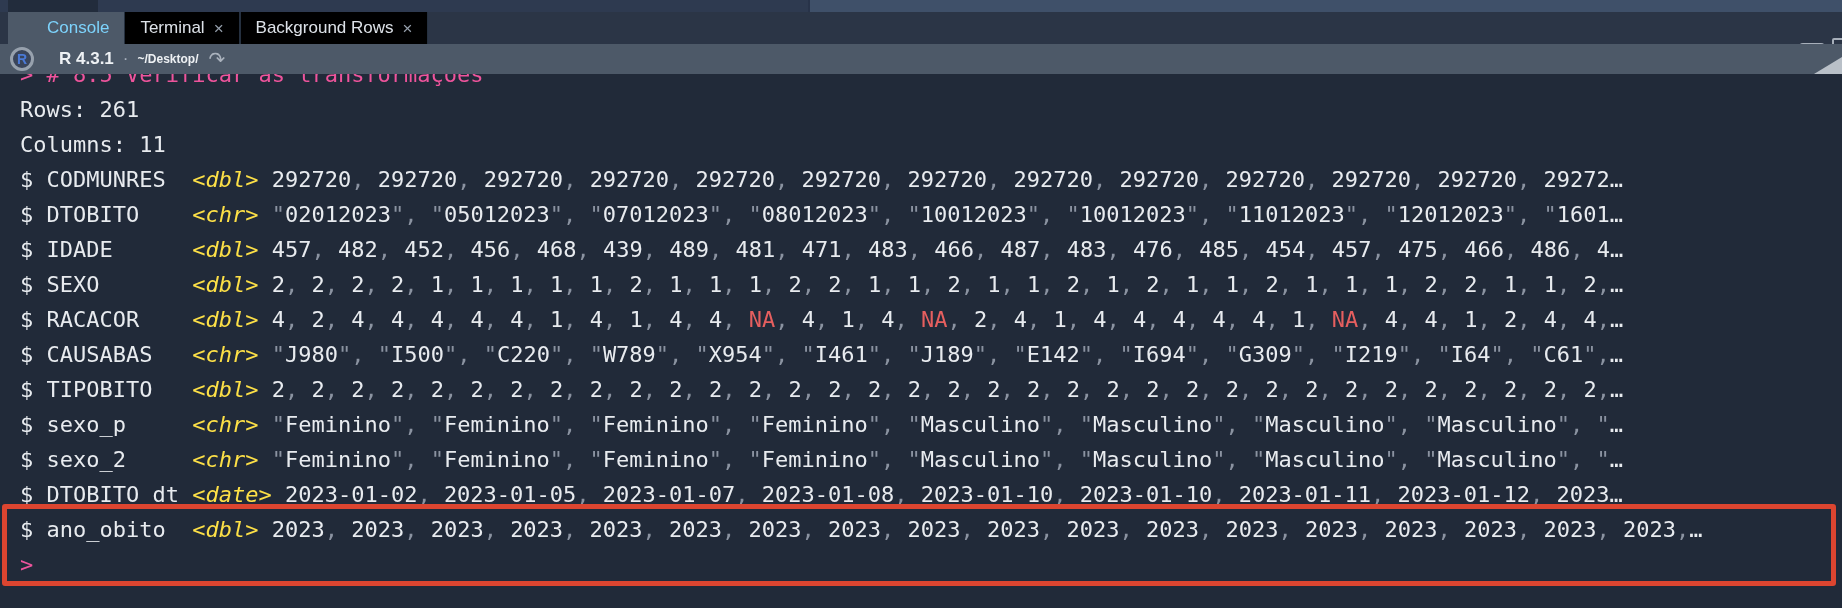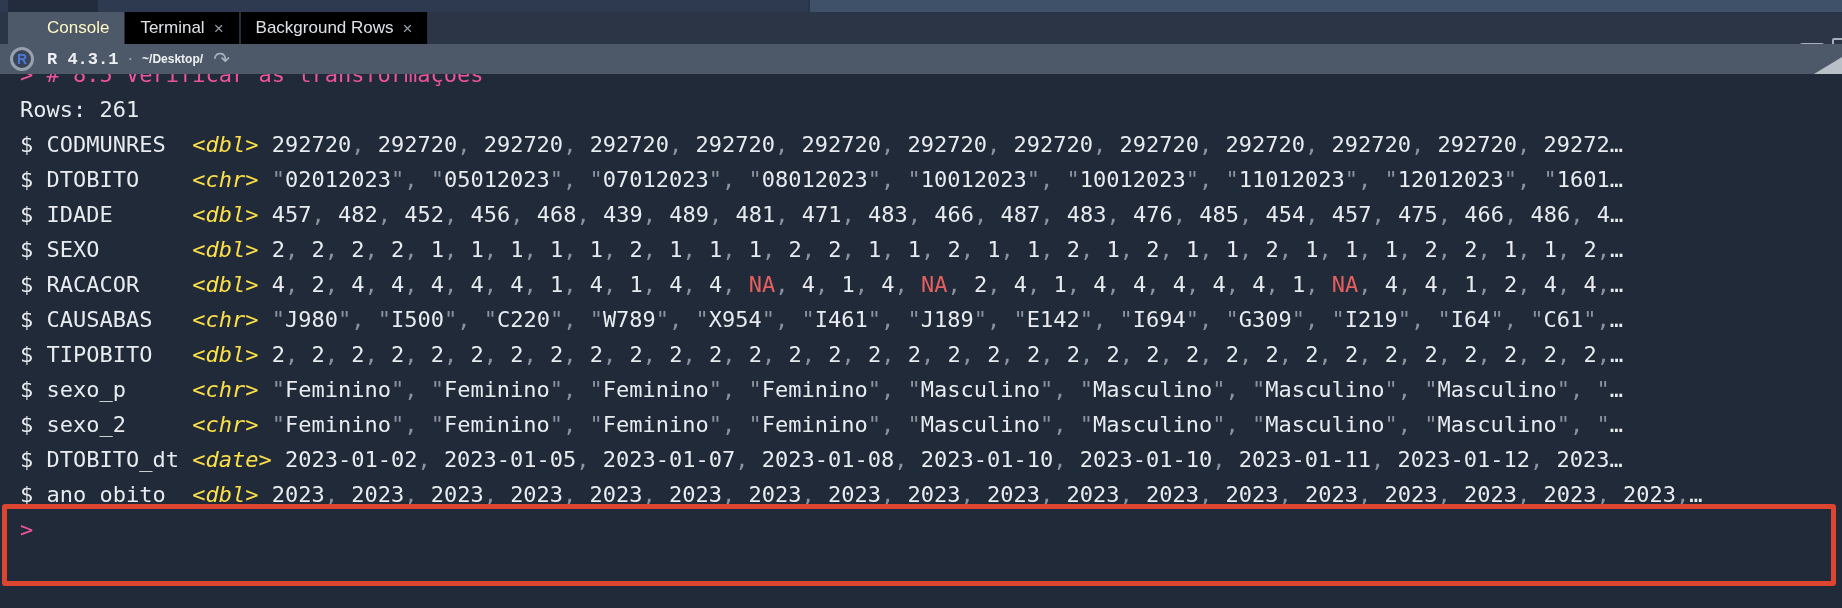--- a/index.html
+++ b/index.html
@@ -8,33 +8,33 @@
     font-family:"Liberation Sans", sans-serif; background:#212a39;
   }
   
   .top-strip { position:absolute; top:0; left:0; width:100%; height:12px; background:#2e3a50; }
   .top-strip .right-half { position:absolute; left:808px; top:0; right:0; height:12px; background:#3f5069; border-left:2px solid #283349; }
   .tab-fragment { position:absolute; left:8px; top:0; width:90px; height:12px; background:#222c3c; }
 
   
   .tab-bar { position:absolute; top:12px; left:0; width:100%; height:32px; background:#2b3546; display:flex; align-items:stretch; }
   .tab { display:flex; align-items:center; gap:9px; padding:0 15px; font-size:17px; cursor:default; }
-  .tab.active { background:#4d5968; color:#fef9c3; margin-left:8px;padding-left:39px; }
+  .tab.active { background:#4d5968; color:#7dd3fc; margin-left:8px;padding-left:39px; }
   .tab.inactive { background:#000000; color:#dde2e8; border-left:1px solid #25303f; border-right:1px solid #25303f; }
   .tab .close { color:#96a0ac; font-size:17px; line-height:1; }
   .win-controls { position:absolute; left:1799px; top:26px; display:flex; gap:7px; align-items:flex-end; }
   .icon-min { width:22px; height:9px; border:2px solid #a7afba; border-radius:4px; }
   .icon-max { width:17px; height:14px; border:2px solid #a7afba; border-radius:2px; }
 
   
   .toolbar { position:absolute; top:44px; left:0; width:100%; height:30px; background:#4d5968; display:flex; align-items:center; color:#eef1f4; }
   .r-logo { width:24px; height:24px; box-sizing:border-box; border-radius:50%; margin-left:10px;
             background:#39445a; border:3px solid #97a1ad; display:flex; align-items:center; justify-content:center;
             color:#4a79d6; font-weight:bold; font-size:14px; }
-  .version { margin-left:13px; font-size:17px; font-weight:700;font-family:Liberation Mono, monospace; }
+  .version { margin-left:25px; font-size:17px; font-weight:700; }
   .sep-dot { margin:0 9px; color:#a9b1bd; font-size:17px; }
   .dir { font-size:12px; font-weight:700; }
   .popout { margin-left:10px; color:#aab2bd; font-size:20px; line-height:1; }
   .broom { position:absolute; right:0; bottom:0; width:0; height:0;
            border-left:28px solid transparent; border-bottom:17px solid #b9c0c8; }
 
   
   .console { position:absolute; top:74px; left:0; right:0; bottom:0; background:#212a39; overflow:hidden;
              font-family:"DejaVu Sans Mono", monospace; font-size:22px; }
   .console-inner { position:absolute; top:-17px; left:20px; right:0; }
@@ -84,20 +84,21 @@
     <span class="sep-dot">·</span>
     <span class="dir">~/Desktop/</span>
     <span class="popout">↷</span>
     <div class="broom"></div>
   </div>
 
   <div class="console">
     <div class="console-inner" id="console-lines">
         <div class="console-line"><span class="cmd">&gt; # 8.5 Verificar as transformações</span></div>
         <div class="console-line"><span class="out">Rows: 261</span></div>
+        <div class="console-line"><span class="out">Columns: 11</span></div>
         <div class="console-line"><span class="out">$ CODMUNRES  </span><span class="type">&lt;dbl&gt;</span><span class="out"> </span><span class="val">292720</span><span class="punc">, </span><span class="val">292720</span><span class="punc">, </span><span class="val">292720</span><span class="punc">, </span><span class="val">292720</span><span class="punc">, </span><span class="val">292720</span><span class="punc">, </span><span class="val">292720</span><span class="punc">, </span><span class="val">292720</span><span class="punc">, </span><span class="val">292720</span><span class="punc">, </span><span class="val">292720</span><span class="punc">, </span><span class="val">292720</span><span class="punc">, </span><span class="val">292720</span><span class="punc">, </span><span class="val">292720</span><span class="punc">, </span><span class="val">29272…</span></div>
         <div class="console-line"><span class="out">$ DTOBITO    </span><span class="type">&lt;chr&gt;</span><span class="out"> </span><span class="punc">"</span><span class="val">02012023</span><span class="punc">"</span><span class="punc">, </span><span class="punc">"</span><span class="val">05012023</span><span class="punc">"</span><span class="punc">, </span><span class="punc">"</span><span class="val">07012023</span><span class="punc">"</span><span class="punc">, </span><span class="punc">"</span><span class="val">08012023</span><span class="punc">"</span><span class="punc">, </span><span class="punc">"</span><span class="val">10012023</span><span class="punc">"</span><span class="punc">, </span><span class="punc">"</span><span class="val">10012023</span><span class="punc">"</span><span class="punc">, </span><span class="punc">"</span><span class="val">11012023</span><span class="punc">"</span><span class="punc">, </span><span class="punc">"</span><span class="val">12012023</span><span class="punc">"</span><span class="punc">, </span><span class="punc">"</span><span class="val">1601…</span></div>
         <div class="console-line"><span class="out">$ IDADE      </span><span class="type">&lt;dbl&gt;</span><span class="out"> </span><span class="val">457</span><span class="punc">, </span><span class="val">482</span><span class="punc">, </span><span class="val">452</span><span class="punc">, </span><span class="val">456</span><span class="punc">, </span><span class="val">468</span><span class="punc">, </span><span class="val">439</span><span class="punc">, </span><span class="val">489</span><span class="punc">, </span><span class="val">481</span><span class="punc">, </span><span class="val">471</span><span class="punc">, </span><span class="val">483</span><span class="punc">, </span><span class="val">466</span><span class="punc">, </span><span class="val">487</span><span class="punc">, </span><span class="val">483</span><span class="punc">, </span><span class="val">476</span><span class="punc">, </span><span class="val">485</span><span class="punc">, </span><span class="val">454</span><span class="punc">, </span><span class="val">457</span><span class="punc">, </span><span class="val">475</span><span class="punc">, </span><span class="val">466</span><span class="punc">, </span><span class="val">486</span><span class="punc">, </span><span class="val">4…</span></div>
         <div class="console-line"><span class="out">$ SEXO       </span><span class="type">&lt;dbl&gt;</span><span class="out"> </span><span class="val">2</span><span class="punc">, </span><span class="val">2</span><span class="punc">, </span><span class="val">2</span><span class="punc">, </span><span class="val">2</span><span class="punc">, </span><span class="val">1</span><span class="punc">, </span><span class="val">1</span><span class="punc">, </span><span class="val">1</span><span class="punc">, </span><span class="val">1</span><span class="punc">, </span><span class="val">1</span><span class="punc">, </span><span class="val">2</span><span class="punc">, </span><span class="val">1</span><span class="punc">, </span><span class="val">1</span><span class="punc">, </span><span class="val">1</span><span class="punc">, </span><span class="val">2</span><span class="punc">, </span><span class="val">2</span><span class="punc">, </span><span class="val">1</span><span class="punc">, </span><span class="val">1</span><span class="punc">, </span><span class="val">2</span><span class="punc">, </span><span class="val">1</span><span class="punc">, </span><span class="val">1</span><span class="punc">, </span><span class="val">2</span><span class="punc">, </span><span class="val">1</span><span class="punc">, </span><span class="val">2</span><span class="punc">, </span><span class="val">1</span><span class="punc">, </span><span class="val">1</span><span class="punc">, </span><span class="val">2</span><span class="punc">, </span><span class="val">1</span><span class="punc">, </span><span class="val">1</span><span class="punc">, </span><span class="val">1</span><span class="punc">, </span><span class="val">2</span><span class="punc">, </span><span class="val">2</span><span class="punc">, </span><span class="val">1</span><span class="punc">, </span><span class="val">1</span><span class="punc">, </span><span class="val">2</span><span class="punc">,</span><span class="val">…</span></div>
         <div class="console-line"><span class="out">$ RACACOR    </span><span class="type">&lt;dbl&gt;</span><span class="out"> </span><span class="val">4</span><span class="punc">, </span><span class="val">2</span><span class="punc">, </span><span class="val">4</span><span class="punc">, </span><span class="val">4</span><span class="punc">, </span><span class="val">4</span><span class="punc">, </span><span class="val">4</span><span class="punc">, </span><span class="val">4</span><span class="punc">, </span><span class="val">1</span><span class="punc">, </span><span class="val">4</span><span class="punc">, </span><span class="val">1</span><span class="punc">, </span><span class="val">4</span><span class="punc">, </span><span class="val">4</span><span class="punc">, </span><span class="na">NA</span><span class="punc">, </span><span class="val">4</span><span class="punc">, </span><span class="val">1</span><span class="punc">, </span><span class="val">4</span><span class="punc">, </span><span class="na">NA</span><span class="punc">, </span><span class="val">2</span><span class="punc">, </span><span class="val">4</span><span class="punc">, </span><span class="val">1</span><span class="punc">, </span><span class="val">4</span><span class="punc">, </span><span class="val">4</span><span class="punc">, </span><span class="val">4</span><span class="punc">, </span><span class="val">4</span><span class="punc">, </span><span class="val">4</span><span class="punc">, </span><span class="val">1</span><span class="punc">, </span><span class="na">NA</span><span class="punc">, </span><span class="val">4</span><span class="punc">, </span><span class="val">4</span><span class="punc">, </span><span class="val">1</span><span class="punc">, </span><span class="val">2</span><span class="punc">, </span><span class="val">4</span><span class="punc">, </span><span class="val">4</span><span class="punc">,</span><span class="val">…</span></div>
         <div class="console-line"><span class="out">$ CAUSABAS   </span><span class="type">&lt;chr&gt;</span><span class="out"> </span><span class="punc">"</span><span class="val">J980</span><span class="punc">"</span><span class="punc">, </span><span class="punc">"</span><span class="val">I500</span><span class="punc">"</span><span class="punc">, </span><span class="punc">"</span><span class="val">C220</span><span class="punc">"</span><span class="punc">, </span><span class="punc">"</span><span class="val">W789</span><span class="punc">"</span><span class="punc">, </span><span class="punc">"</span><span class="val">X954</span><span class="punc">"</span><span class="punc">, </span><span class="punc">"</span><span class="val">I461</span><span class="punc">"</span><span class="punc">, </span><span class="punc">"</span><span class="val">J189</span><span class="punc">"</span><span class="punc">, </span><span class="punc">"</span><span class="val">E142</span><span class="punc">"</span><span class="punc">, </span><span class="punc">"</span><span class="val">I694</span><span class="punc">"</span><span class="punc">, </span><span class="punc">"</span><span class="val">G309</span><span class="punc">"</span><span class="punc">, </span><span class="punc">"</span><span class="val">I219</span><span class="punc">"</span><span class="punc">, </span><span class="punc">"</span><span class="val">I64</span><span class="punc">"</span><span class="punc">, </span><span class="punc">"</span><span class="val">C61</span><span class="punc">"</span><span class="punc">,</span><span class="val">…</span></div>
         <div class="console-line"><span class="out">$ TIPOBITO   </span><span class="type">&lt;dbl&gt;</span><span class="out"> </span><span class="val">2</span><span class="punc">, </span><span class="val">2</span><span class="punc">, </span><span class="val">2</span><span class="punc">, </span><span class="val">2</span><span class="punc">, </span><span class="val">2</span><span class="punc">, </span><span class="val">2</span><span class="punc">, </span><span class="val">2</span><span class="punc">, </span><span class="val">2</span><span class="punc">, </span><span class="val">2</span><span class="punc">, </span><span class="val">2</span><span class="punc">, </span><span class="val">2</span><span class="punc">, </span><span class="val">2</span><span class="punc">, </span><span class="val">2</span><span class="punc">, </span><span class="val">2</span><span class="punc">, </span><span class="val">2</span><span class="punc">, </span><span class="val">2</span><span class="punc">, </span><span class="val">2</span><span class="punc">, </span><span class="val">2</span><span class="punc">, </span><span class="val">2</span><span class="punc">, </span><span class="val">2</span><span class="punc">, </span><span class="val">2</span><span class="punc">, </span><span class="val">2</span><span class="punc">, </span><span class="val">2</span><span class="punc">, </span><span class="val">2</span><span class="punc">, </span><span class="val">2</span><span class="punc">, </span><span class="val">2</span><span class="punc">, </span><span class="val">2</span><span class="punc">, </span><span class="val">2</span><span class="punc">, </span><span class="val">2</span><span class="punc">, </span><span class="val">2</span><span class="punc">, </span><span class="val">2</span><span class="punc">, </span><span class="val">2</span><span class="punc">, </span><span class="val">2</span><span class="punc">, </span><span class="val">2</span><span class="punc">,</span><span class="val">…</span></div>
         <div class="console-line"><span class="out">$ sexo_p     </span><span class="type">&lt;chr&gt;</span><span class="out"> </span><span class="punc">"</span><span class="val">Feminino</span><span class="punc">"</span><span class="punc">, </span><span class="punc">"</span><span class="val">Feminino</span><span class="punc">"</span><span class="punc">, </span><span class="punc">"</span><span class="val">Feminino</span><span class="punc">"</span><span class="punc">, </span><span class="punc">"</span><span class="val">Feminino</span><span class="punc">"</span><span class="punc">, </span><span class="punc">"</span><span class="val">Masculino</span><span class="punc">"</span><span class="punc">, </span><span class="punc">"</span><span class="val">Masculino</span><span class="punc">"</span><span class="punc">, </span><span class="punc">"</span><span class="val">Masculino</span><span class="punc">"</span><span class="punc">, </span><span class="punc">"</span><span class="val">Masculino</span><span class="punc">"</span><span class="punc">, </span><span class="punc">"</span><span class="val">…</span></div>
         <div class="console-line"><span class="out">$ sexo_2     </span><span class="type">&lt;chr&gt;</span><span class="out"> </span><span class="punc">"</span><span class="val">Feminino</span><span class="punc">"</span><span class="punc">, </span><span class="punc">"</span><span class="val">Feminino</span><span class="punc">"</span><span class="punc">, </span><span class="punc">"</span><span class="val">Feminino</span><span class="punc">"</span><span class="punc">, </span><span class="punc">"</span><span class="val">Feminino</span><span class="punc">"</span><span class="punc">, </span><span class="punc">"</span><span class="val">Masculino</span><span class="punc">"</span><span class="punc">, </span><span class="punc">"</span><span class="val">Masculino</span><span class="punc">"</span><span class="punc">, </span><span class="punc">"</span><span class="val">Masculino</span><span class="punc">"</span><span class="punc">, </span><span class="punc">"</span><span class="val">Masculino</span><span class="punc">"</span><span class="punc">, </span><span class="punc">"</span><span class="val">…</span></div>
         <div class="console-line"><span class="out">$ DTOBITO_dt </span><span class="type">&lt;date&gt;</span><span class="out"> </span><span class="val">2023-01-02</span><span class="punc">, </span><span class="val">2023-01-05</span><span class="punc">, </span><span class="val">2023-01-07</span><span class="punc">, </span><span class="val">2023-01-08</span><span class="punc">, </span><span class="val">2023-01-10</span><span class="punc">, </span><span class="val">2023-01-10</span><span class="punc">, </span><span class="val">2023-01-11</span><span class="punc">, </span><span class="val">2023-01-12</span><span class="punc">, </span><span class="val">2023…</span></div>

